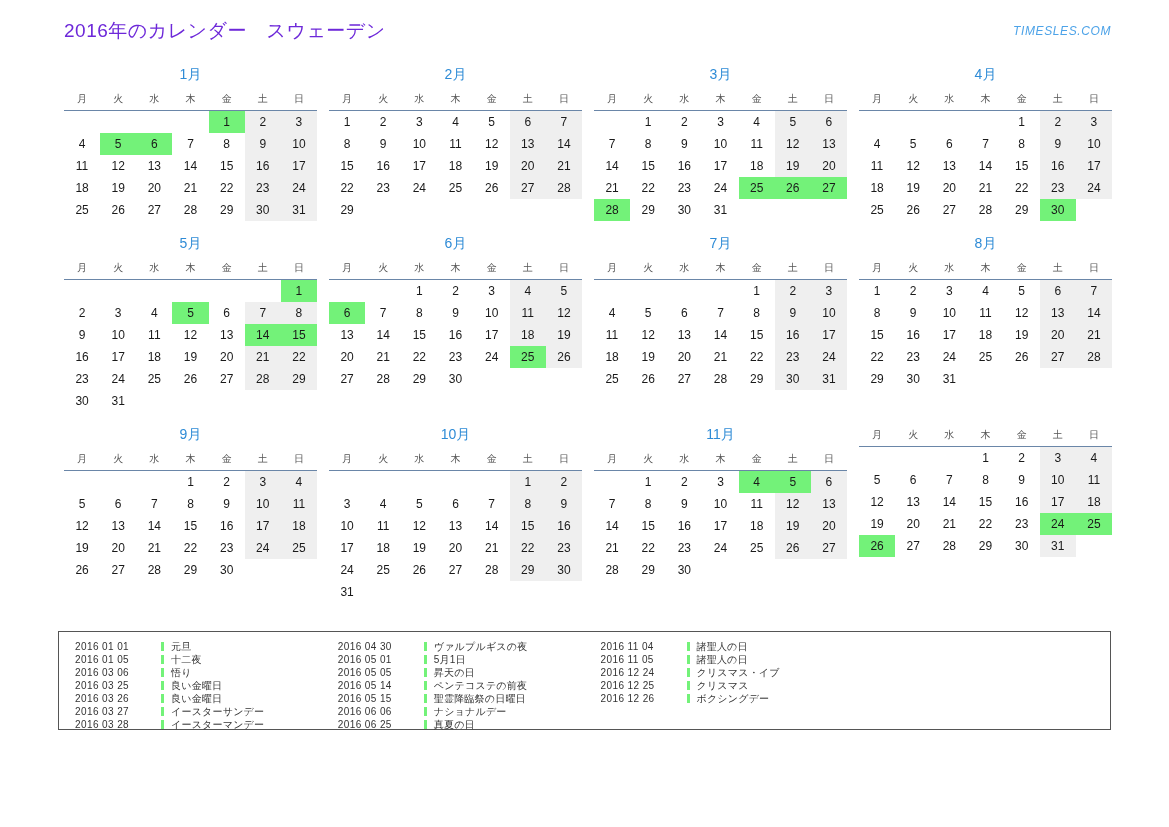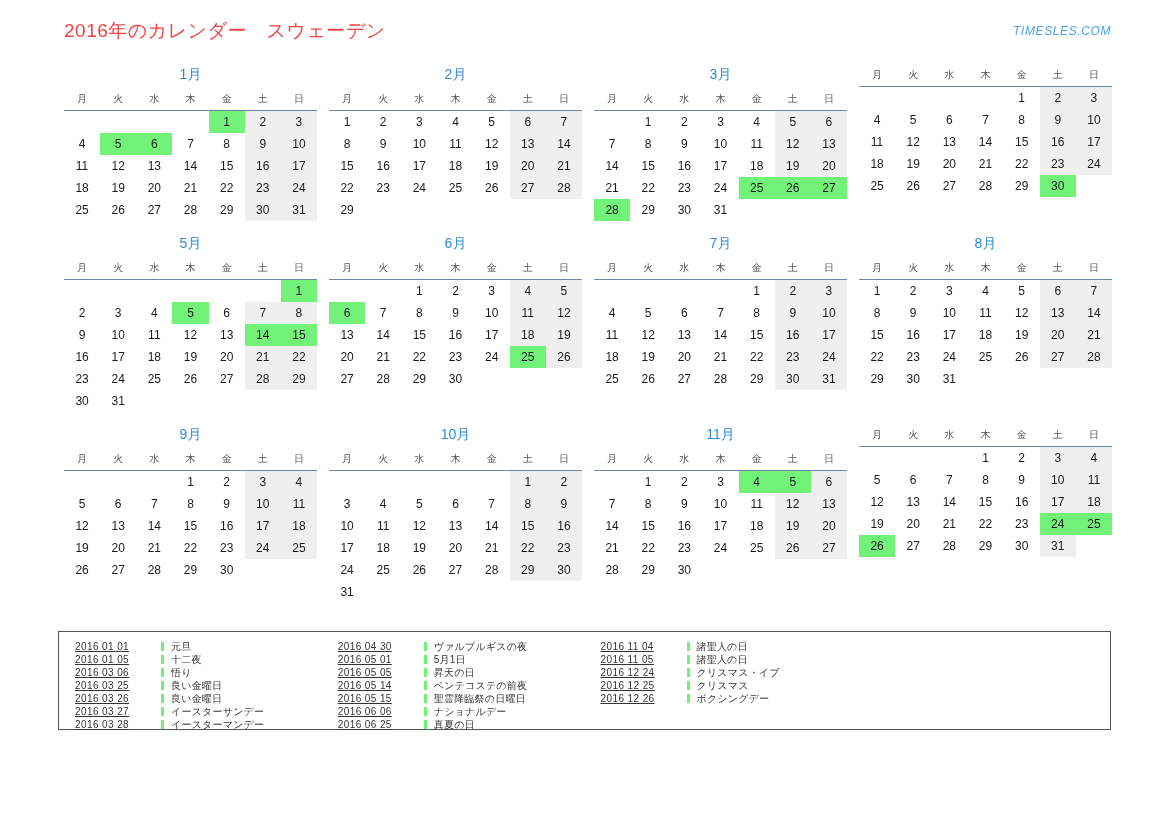--- a/index.html
+++ b/index.html
@@ -26,21 +26,21 @@
   .header {
     position: absolute;
     top: 18px;
     left: 64px;
     right: 58px;
     height: 32px;
   }
   .title {
     font-size: 19px;
     letter-spacing: 0.5px;
-    color: #ef4444;
+    color: #6d28d9;
     white-space: nowrap;
   }
   .brand {
     position: absolute;
     right: 0;
     top: 6px;
     font-size: 12px;
     color: #4da3e8;
     letter-spacing: 0.6px;
     white-space: nowrap;
@@ -114,21 +114,20 @@
     display: flex;
     align-items: center;
     height: 13px;
     font-size: 10px;
     color: #333;
     white-space: nowrap;
   }
   .legend-date {
     width: 86px;
     letter-spacing: 0.4px;
-    text-decoration: underline;
   }
   .legend-bar {
     width: 3px;
     height: 9px;
     background: #73f279;
     margin-right: 7px;
   }
   .legend-label {
     letter-spacing: 0.2px;
   }
@@ -327,20 +326,21 @@
               <td>30</td>
               <td>31</td>
               <td class="empty"></td>
               <td class="empty"></td>
               <td class="empty"></td>
             </tr>
           </tbody>
         </table>
       </div>
       <div class="month">
+        <div class="month-name">4月</div>
         <table class="cal">
           <thead>
             <tr>
               <th>月</th>
               <th>火</th>
               <th>水</th>
               <th>木</th>
               <th>金</th>
               <th>土</th>
               <th>日</th>

